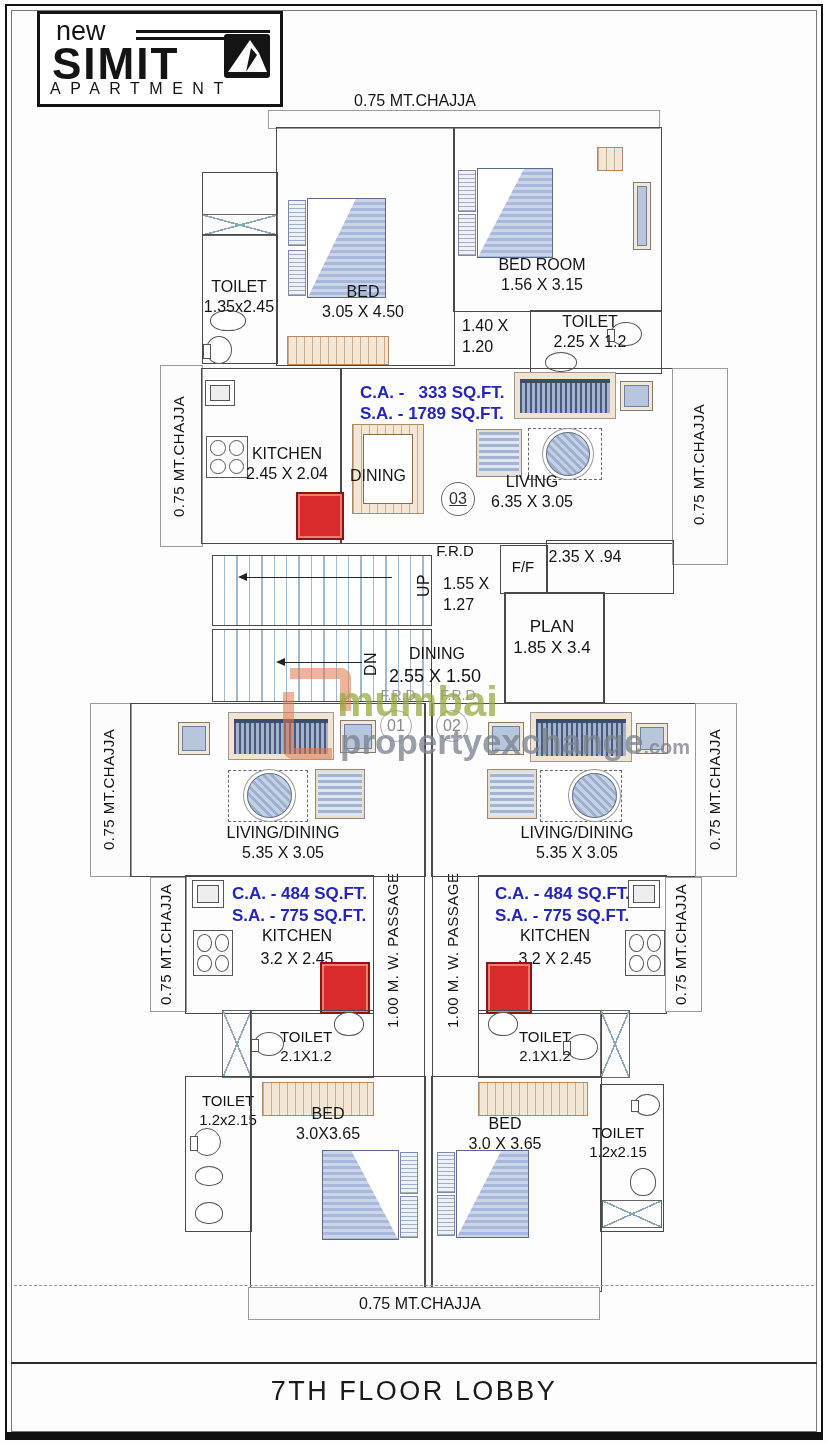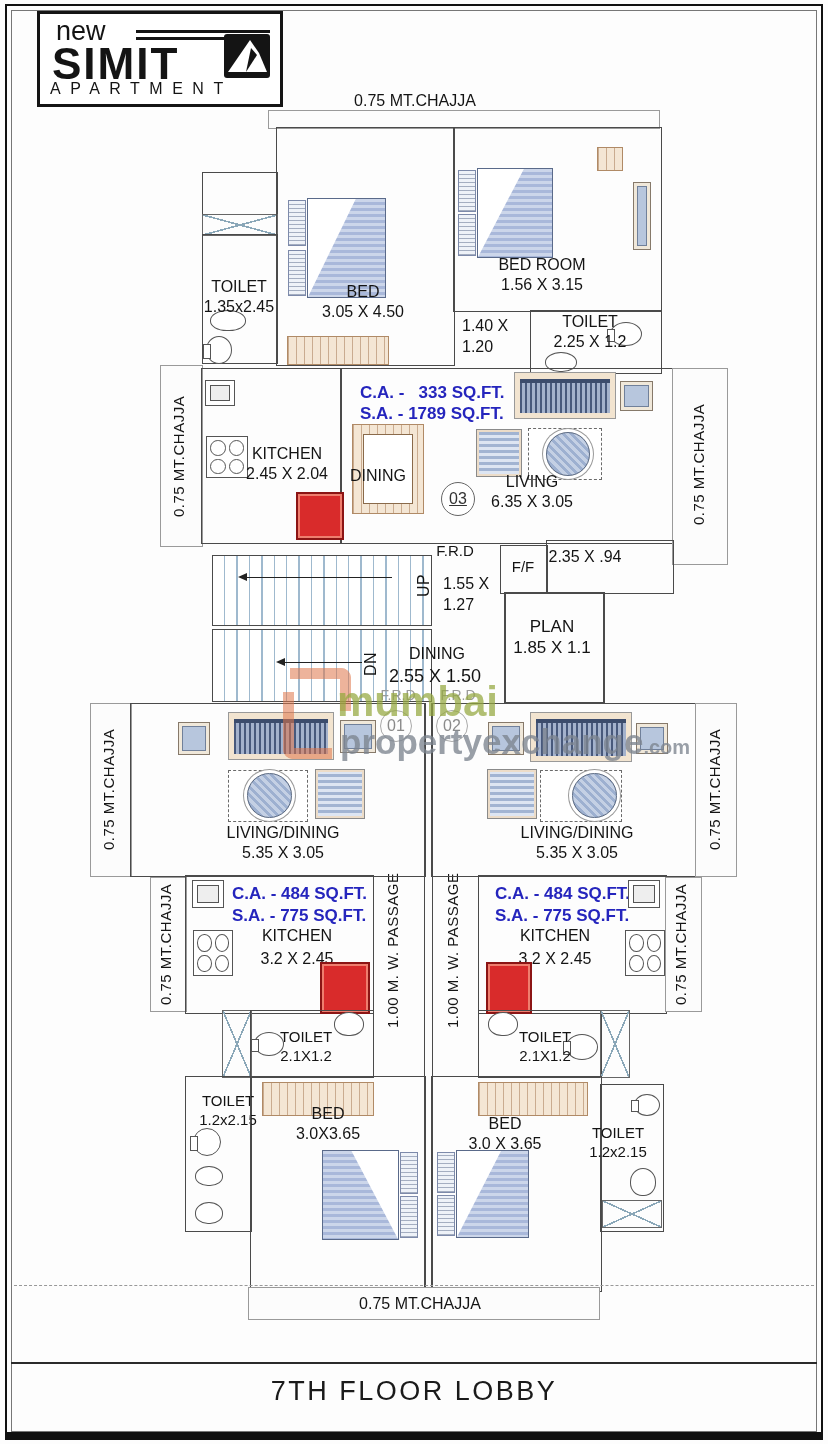--- a/index.html
+++ b/index.html
@@ -208,21 +208,21 @@
     <div>1.55 X</div>
     <div>1.27</div>
   </div>
   <div class="rm" style="left:500px;top:545px;width:46px;height:47px;"></div>
   <div class="lb" style="left:500px;top:558px;width:46px;font-size:15px;">F/F</div>
   <div class="rm" style="left:546px;top:540px;width:126px;height:52px;"></div>
   <div class="lb" style="left:525px;top:547px;width:120px;">2.35 X .94</div>
   <div class="rm" style="left:504px;top:592px;width:97px;height:108px;border-width:2px;"></div>
   <div class="lb" style="left:492px;top:616px;width:120px;font-size:17px;">
     <div>PLAN</div>
-    <div class="s2" style="font-size:17px;">1.85 X 1.1</div>
+    <div class="s2" style="font-size:17px;">1.85 X 3.4</div>
   </div>
   <div class="vt" style="left:362px;top:642px;height:44px;font-size:16px;">DN</div>
   <div class="lb" style="left:397px;top:644px;width:80px;">DINING</div>
   <div class="lb" style="left:375px;top:665px;width:120px;font-size:18px;">2.55 X 1.50</div>
   <div class="lb gtxt" style="left:368px;top:687px;width:60px;font-size:14px;color:#9a9a9a;">F.R.D</div>
   <div class="lb gtxt" style="left:428px;top:687px;width:60px;font-size:14px;color:#9a9a9a;">F.R.D</div>
   <div class="crc gray" style="left:380px;top:710px;width:30px;height:30px;">01</div>
   <div class="crc gray" style="left:436px;top:710px;width:30px;height:30px;">02</div>
 
   <div id="wm">

